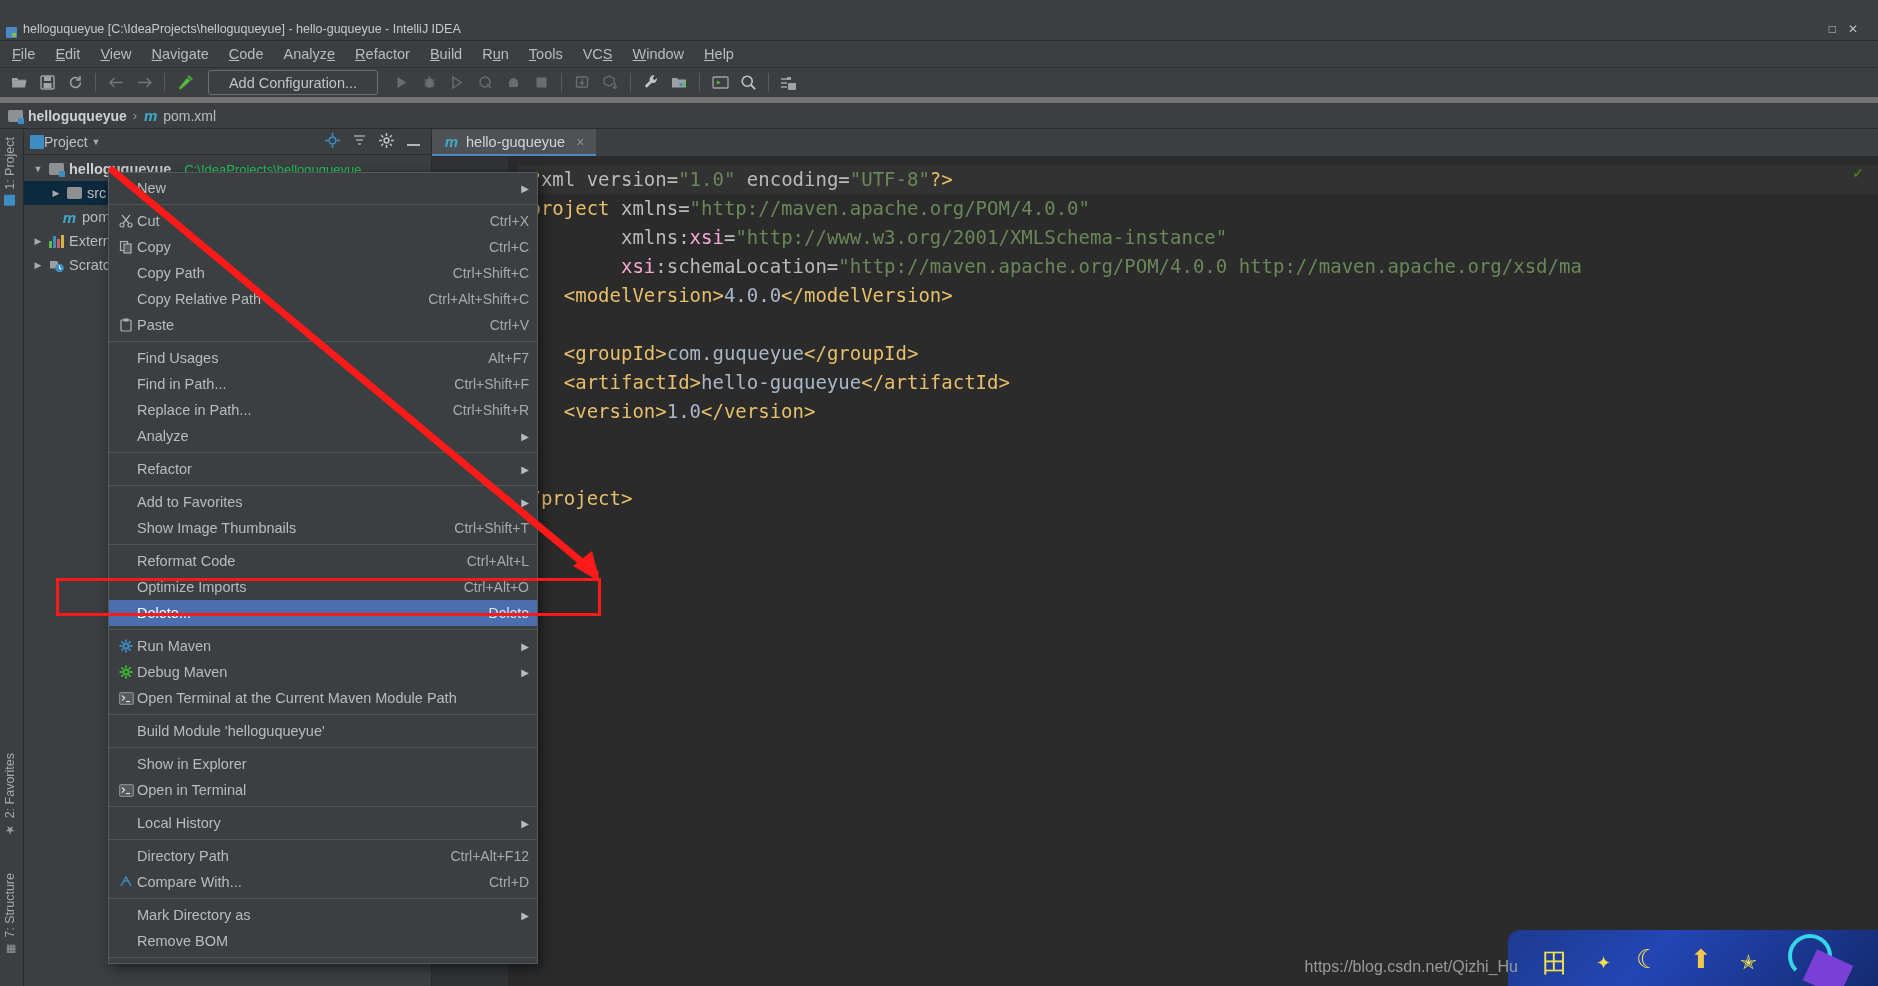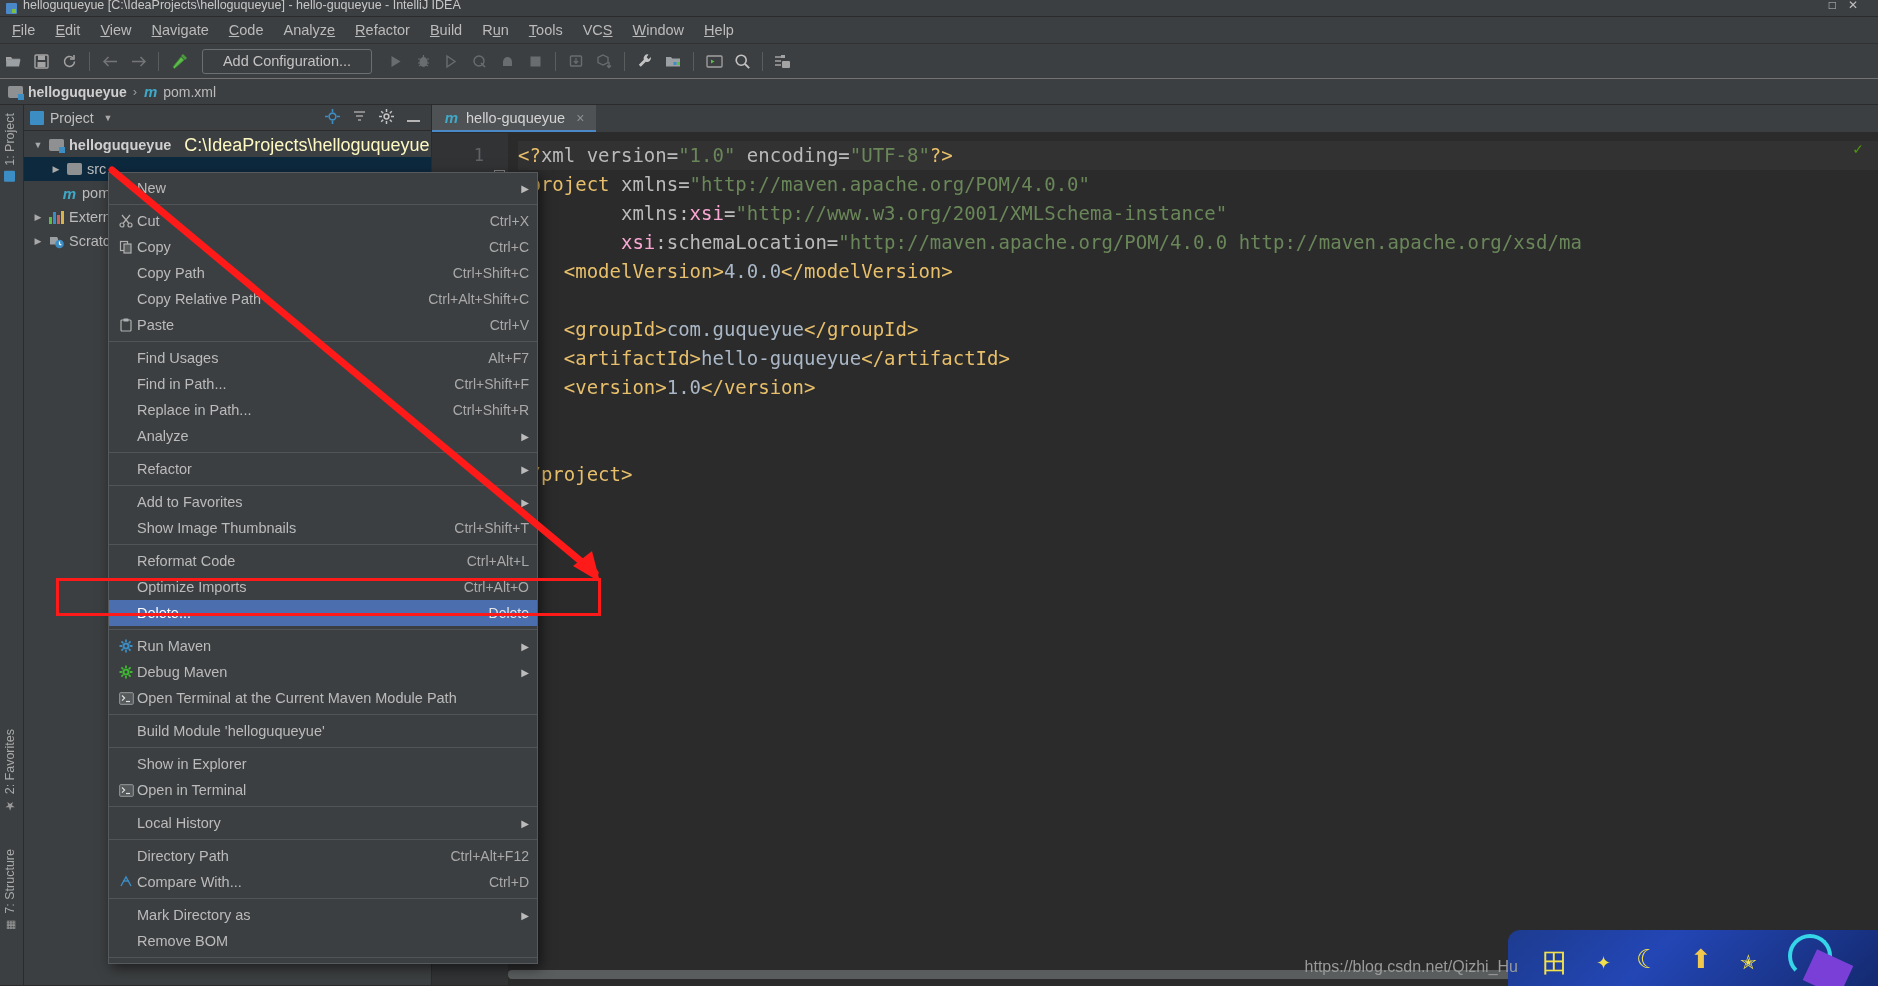--- a/index.html
+++ b/index.html
@@ -9,21 +9,21 @@
     font-family:"Liberation Sans", sans-serif;
     color:#bbbbbb;
     font-size:15px;
     position:relative;
   }
 
   
   .titlebar {
     height:17px; background:#3c3f41; position:relative;
     display:flex; align-items:center; padding-left:6px;
-    border-bottom:1px solid #2b2b2b; overflow:hidden;
+    border-bottom:1px solid #2b2b2b; overflow:hidden;margin-top:24px;
   }
   .titlebar .tb-icon {
     width:11px; height:11px; background:#4a88c7; margin-right:6px; flex:none;
     border-radius:1px; position:relative;
   }
   .titlebar .tb-icon:after{
     content:""; position:absolute; right:1px; bottom:1px; width:4px;height:4px;
     background:#7fbf3f;
   }
   .titlebar .tb-text {
@@ -38,21 +38,21 @@
     padding-left:2px; border-bottom:1px solid #323232;
   }
   .menubar .mi {
     padding:3px 10px; font-size:14.5px; color:#bbbbbb; cursor:default; white-space:nowrap;
   }
   .menubar .mi u { text-decoration:underline; }
 
   
   .toolbar {
     height:35px; background:#3c3f41; display:flex; align-items:center;
-    padding-left:0; gap:2px; border-bottom:1px solid #737373;
+    padding-left:6px; gap:2px; border-bottom:6px solid #737373;
   }
   .tbtn { width:26px;height:26px; display:flex;align-items:center;justify-content:center;
           border-radius:3px; }
   .tbsep { width:1px;height:19px;background:#5a5d5e;margin:0 5px; }
   .addcfg {
     height:25px; min-width:170px; border:1px solid #6b6f71; border-radius:3px;
     display:flex; align-items:center; justify-content:center; font-size:14.5px;
     color:#c3c3c3; margin:0 8px; padding:0 12px; background:#3c3f41;
   }
 
@@ -81,33 +81,33 @@
   }
   .vlabel .sq { width:11px;height:11px;background:#3c8dc4; flex:none; border-radius:1px;}
 
   
   .project-panel {
     width:408px; background:#3c3f41; display:flex; flex-direction:column;
     border-right:1px solid #2b2b2b; flex:none; position:relative;
   }
   .pp-header {
     height:26px; background:#3c3f41; display:flex; align-items:center;
-    padding:0 6px; gap:6px; border-bottom:1px solid #2b2b2b;
+    padding:0 6px; gap:0; border-bottom:1px solid #2b2b2b;
   }
   .pp-title { font-size:14px; color:#c0c0c0; }
   .pp-ico { width:14px;height:14px;background:#3c8dc4;border-radius:1px; flex:none;}
   .pp-actions { margin-left:auto; display:flex; align-items:center; gap:12px; padding-right:4px;}
   .tree { padding-top:2px; font-size:14.5px; }
   .trow { height:24px; display:flex; align-items:center; gap:5px; padding-left:8px; white-space:nowrap;}
   .trow.sel { background:#0d293e; }
   .arrow { width:12px; text-align:center; color:#a9a9a9; font-size:9px; flex:none;}
   .folder { width:15px;height:12px;background:#8e9091;border-radius:1.5px 1.5px 2px 2px; flex:none; position:relative;}
   .folder.mod:after{content:"";position:absolute;right:-1px;bottom:-2px;width:6px;height:6px;background:#3c8dc4;}
   .tlabel.bold{font-weight:bold;color:#cfcfcf;}
-  .tpath{color:#fef9c3;font-size:18px;}
+  .tpath{color:#22c55e;font-size:13px;}
   .m-ico{color:#3fa9c9;font-style:italic;font-weight:bold;font-size:15px;width:15px;text-align:center;flex:none;}
   .bars{display:flex;align-items:flex-end;gap:1.5px;height:13px;width:15px;flex:none;}
   .bars i{width:2.5px;display:block;}
   .clockico{width:15px;height:15px;position:relative;flex:none;}
 
   
   .editor-wrap { flex:1; display:flex; flex-direction:column; background:#2b2b2b; min-width:0;}
   .tabbar { height:28px; background:#3c3f41; display:flex; align-items:stretch; border-bottom:1px solid #2b2b2b;}
   .etab {
     display:flex;align-items:center;gap:7px;padding:0 12px;

